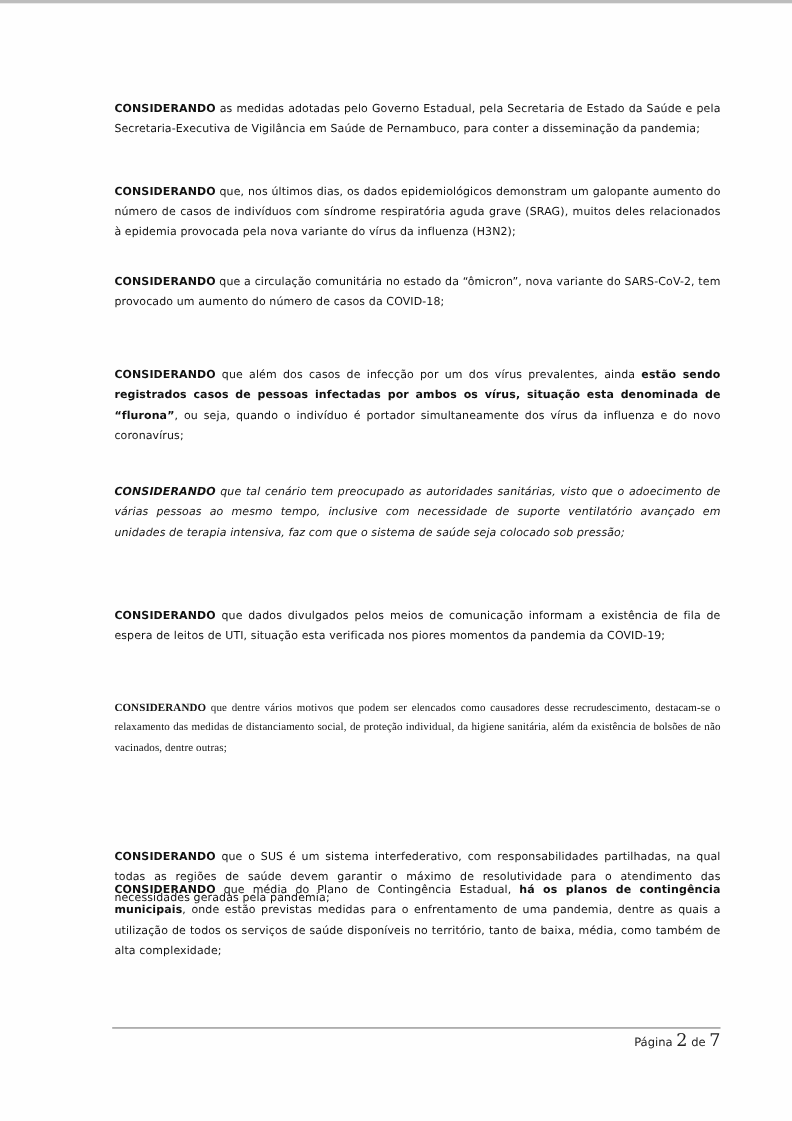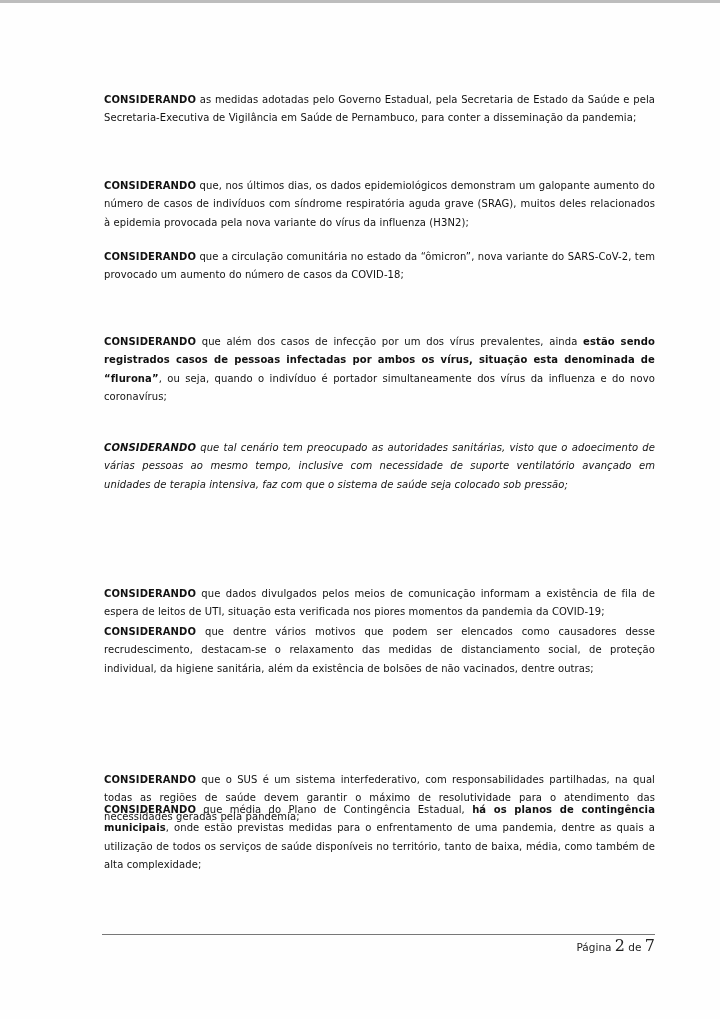--- a/index.html
+++ b/index.html
@@ -8,26 +8,26 @@
       font-family: "DejaVu Sans", sans-serif; color: #111;
     }
     .top-bar { position: absolute; left: 0; top: 0; width: 720px; height: 3px; background: #bdbdbd; }
     .content { position: absolute; left: 104px; top: 91px; width: 551px; }
     .para {
       font-size: 10px; line-height: 18.3px; text-align: justify; margin: 0;
       letter-spacing: 0.1px;
     }
     .para b { font-weight: bold; }
     .p1 { position: absolute; top: 0; }
-    .p2 { position: absolute; top: 86px; }
+    .p2 { position: absolute; top: 75px; }
     .p3 { position: absolute; top: 157px; }
     .p4 { position: absolute; top: 242px; }
     .p5 { position: absolute; top: 348px; font-style: italic; }
-    .p6 { position: absolute; top: 461px; margin-top: 33px; }
-    .p7 { position: absolute; top: 532px; }
+    .p6 { position: absolute; top: 461px; }
+    .p7 { position: absolute; top: 544px; font-family: Liberation Serif, serif; }
     .p8 { position: absolute; top: 640px; margin-top: 40px; }
     .p9 { position: absolute; top: 710px; }
     .footer-rule { position: absolute; left: 102px; top: 934px; width: 553px; height: 1px; background: #777; }
     .footer {
       position: absolute; right: 65px; top: 936px; font-size: 10.5px; color: #222;
       font-family: "DejaVu Sans", sans-serif;
     }
     .footer .num { font-family: "DejaVu Serif", serif; font-size: 16px; }
   </style>
 </head>

